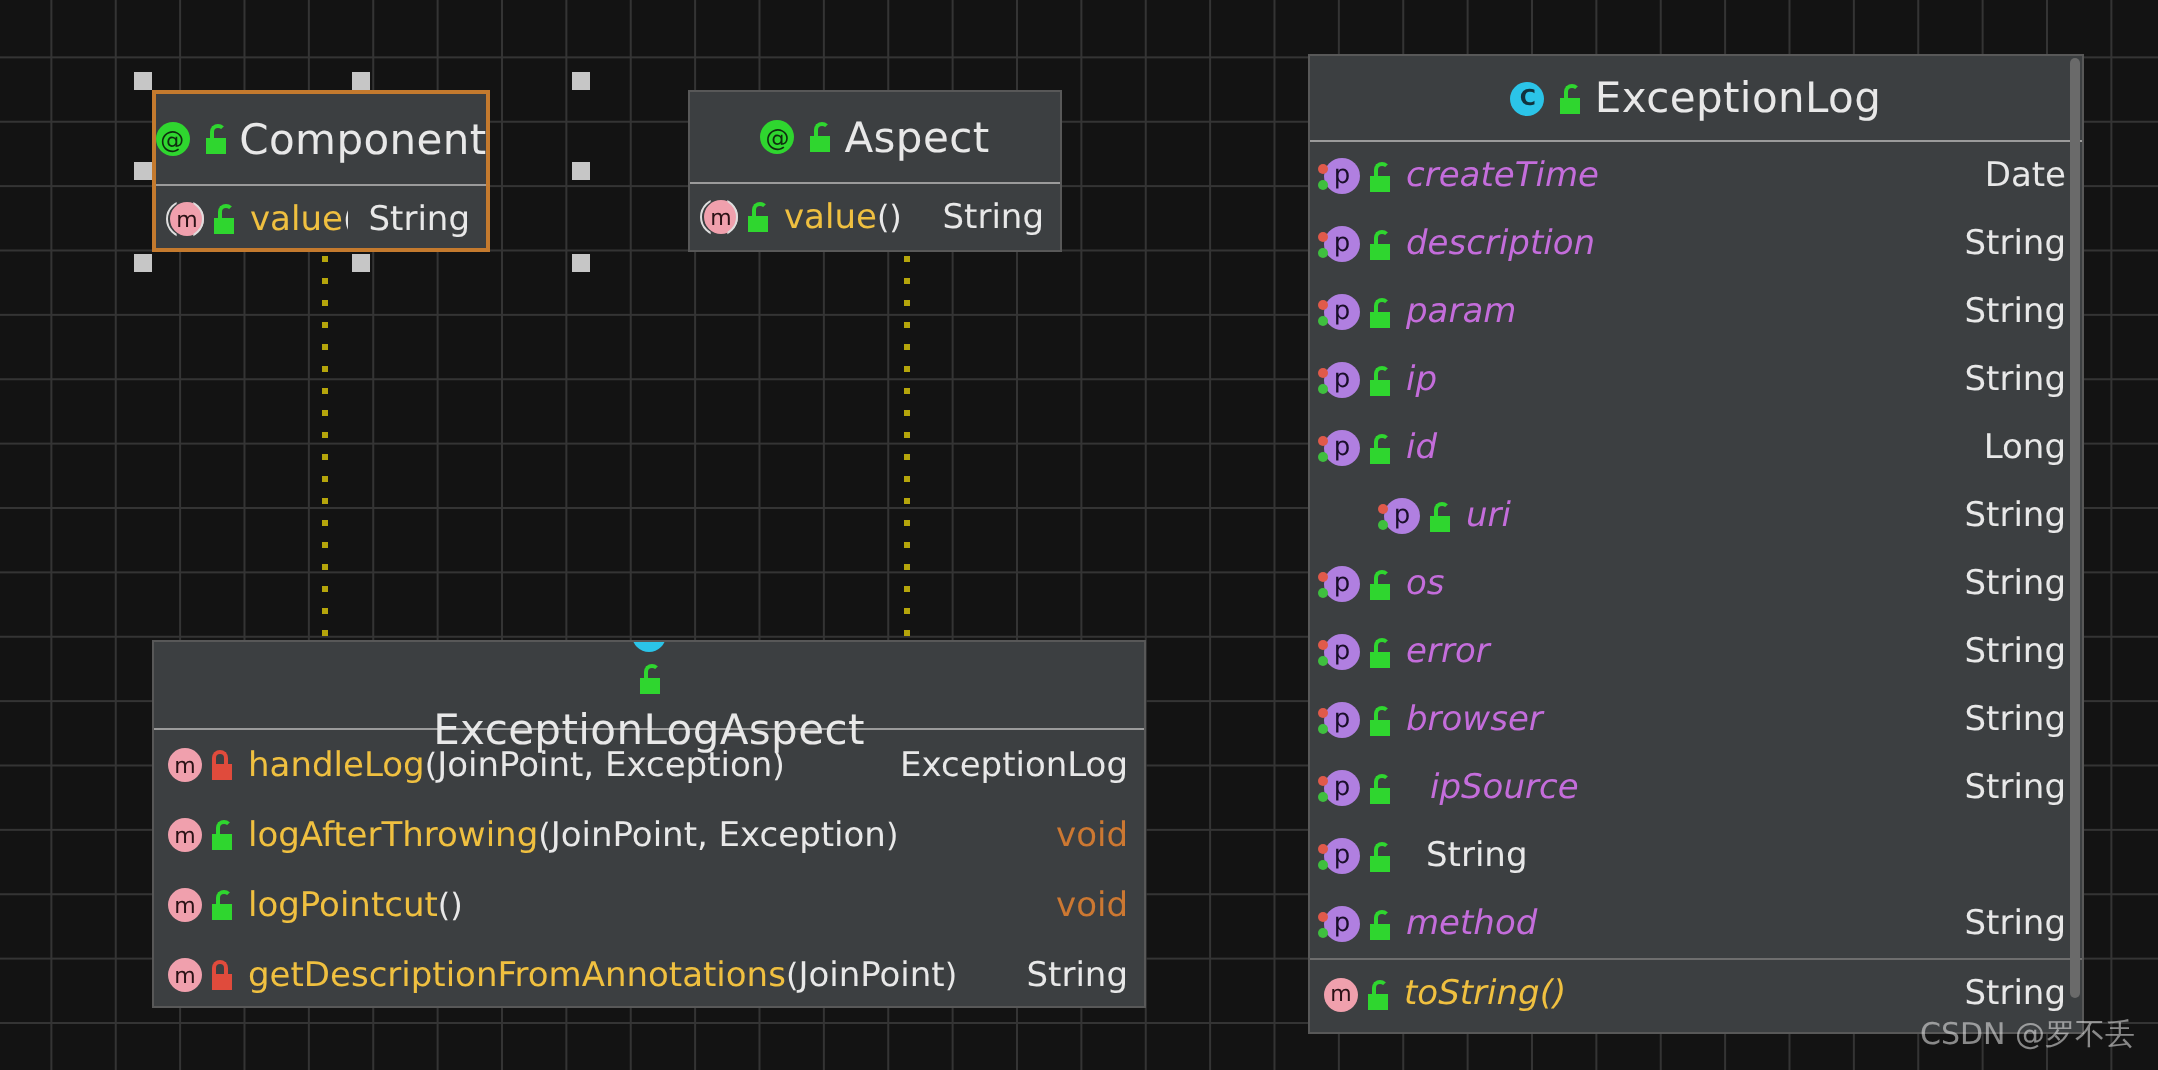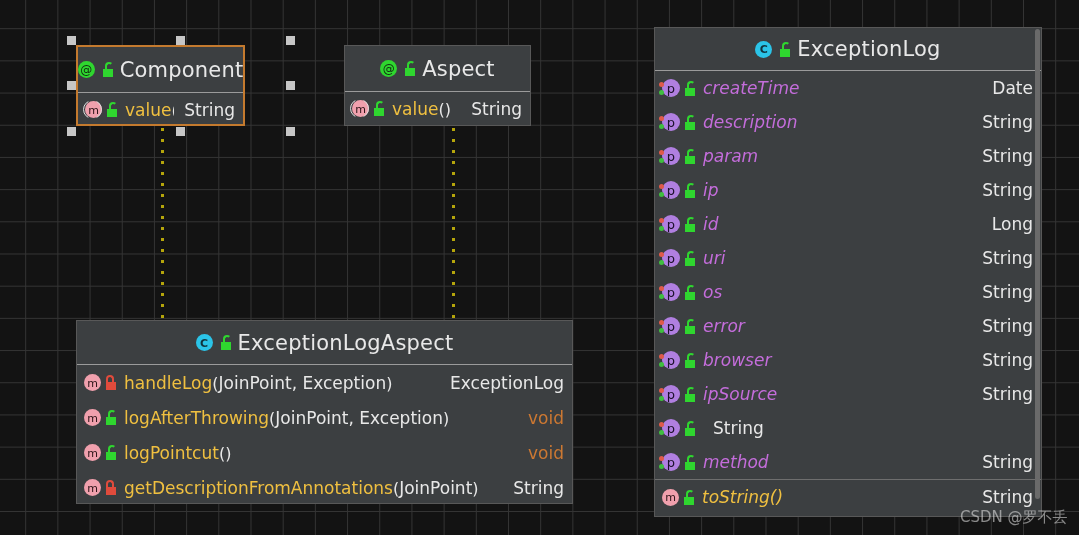--- a/index.html
+++ b/index.html
@@ -302,21 +302,21 @@
               <span class="body"></span>
           </span>
         </span>
         <span class="member"><span class="mname">value</span><span class="paren">()</span></span>
         <span class="rettype type-plain">String</span>
       </div>
     </div>
   </div>
 
   <div class="uml-box" style="left:76px; top:320px; width:497px; height:184px;">
-    <div class="uml-header" style="height:43px;">
+    <div class="uml-header" style="height:43px;flex-direction:column;">
       <span class="ico ico-class"></span>
       <span class="ico ico-lock open">
         <span class="shackle"></span>
           <span class="body"></span>
       </span>
       <span class="title">ExceptionLogAspect</span>
     </div>
     <div class="uml-divider"></div>
     <div class="uml-body">
 
@@ -451,21 +451,21 @@
             </span>
           <span class="ico ico-lock open">
               <span class="shackle"></span>
               <span class="body"></span>
             </span>
         </span>
         <span class="member"><span class="pname">id</span></span>
         <span class="rettype type-plain">Long</span>
       </div>
 
-      <div class="uml-row" style="height:34px;">
+      <div class="uml-row" style="height:34px;margin-left:30px;">
         <span class="icons">
           <span class="ico ico-property">
               <span class="dot-red"></span>
               <span class="dot-green"></span>
             </span>
           <span class="ico ico-lock open">
               <span class="shackle"></span>
               <span class="body"></span>
             </span>
         </span>
@@ -511,21 +511,21 @@
             </span>
           <span class="ico ico-lock open">
               <span class="shackle"></span>
               <span class="body"></span>
             </span>
         </span>
         <span class="member"><span class="pname">browser</span></span>
         <span class="rettype type-plain">String</span>
       </div>
 
-      <div class="uml-row" style="height:34px;">
+      <div class="uml-row" style="height:34px;gap:12px;">
         <span class="icons">
           <span class="ico ico-property">
               <span class="dot-red"></span>
               <span class="dot-green"></span>
             </span>
           <span class="ico ico-lock open">
               <span class="shackle"></span>
               <span class="body"></span>
             </span>
         </span>

